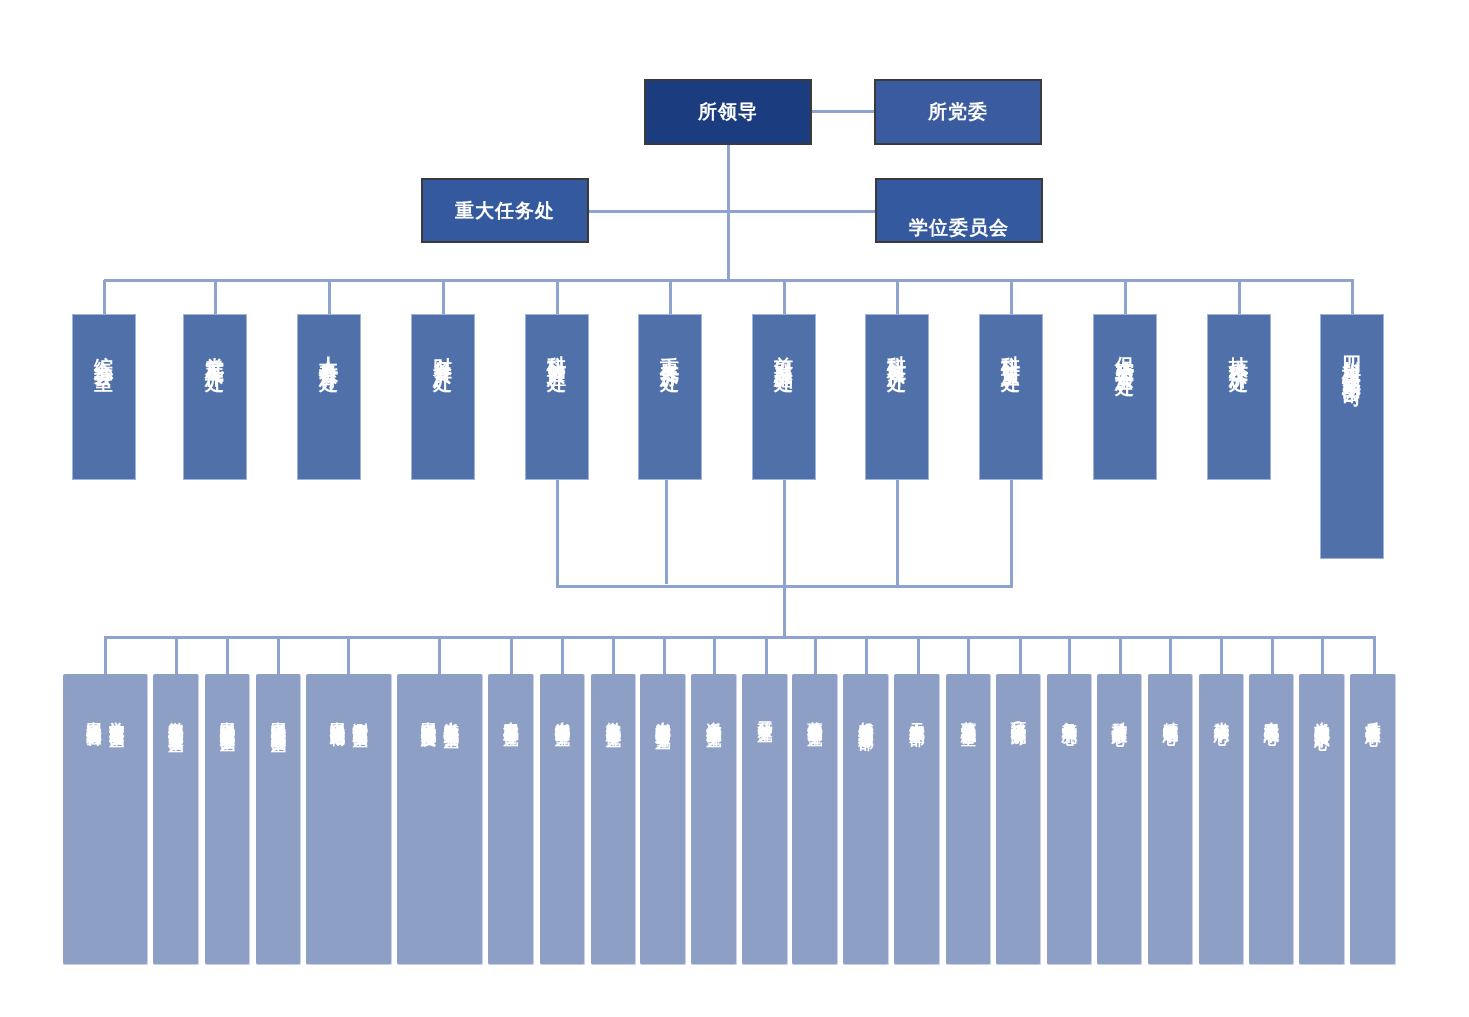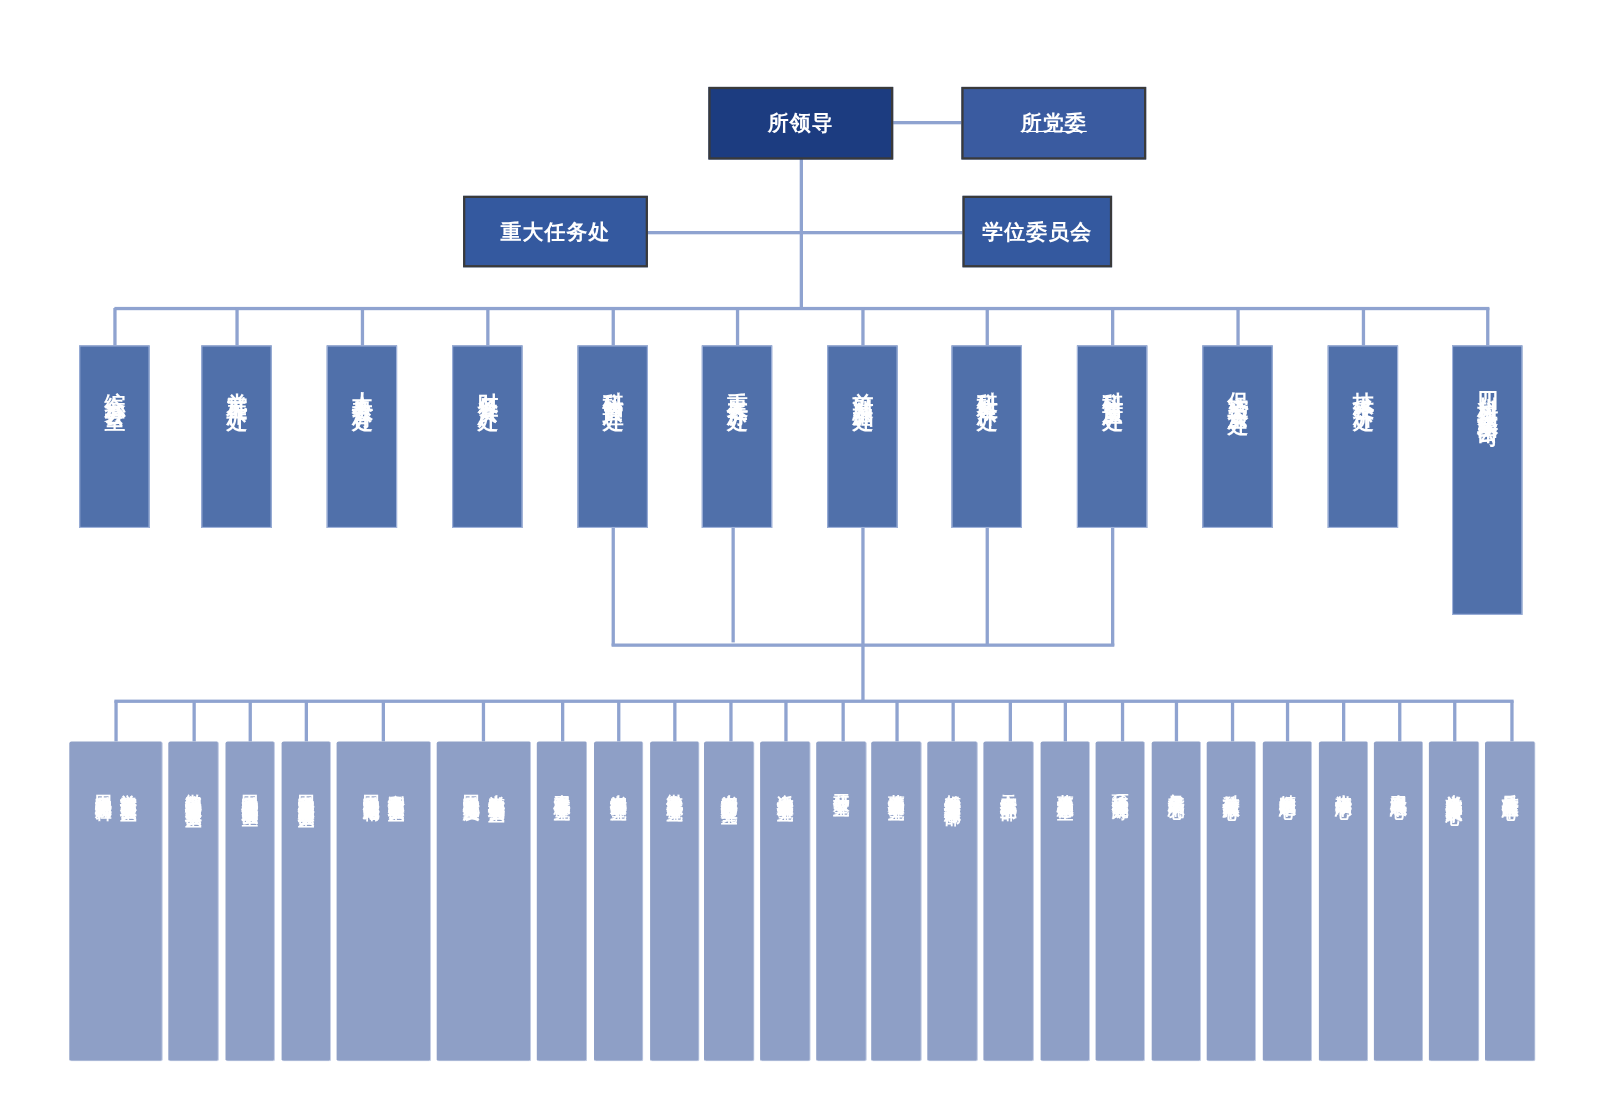--- a/index.html
+++ b/index.html
@@ -3,21 +3,21 @@
 <meta charset="utf-8">
 <style>
   html, body { margin:0; padding:0; background:#ffffff; }
   body { width:1469px; height:1017px; position:relative; overflow:hidden;
          font-family:"DejaVu Sans","Liberation Sans",sans-serif; }
   .line { position:absolute; background:#8fa3d0; }
   .hbox { position:absolute; display:flex; align-items:center; justify-content:center;
           color:#ffffff; font-weight:bold; font-size:19px; letter-spacing:1px;
           border:2px solid #3a3a3a; box-sizing:border-box; }
   .lead { background:#1c3c80; }
-  .party { background:#3a5ba0;text-decoration:underline; }
+  .party { background:#3a5ba0; }
   .committee { background:#34599f; }
   .dept { position:absolute; top:314px; width:64px; height:166px; background:#5070aa;
           color:#fff; font-weight:bold; font-size:19px; box-sizing:border-box;
           border:1px solid #9fb2da; display:flex; justify-content:center; padding-top:26px; }
   .dept .vt { writing-mode:vertical-rl; text-orientation:upright; letter-spacing:4px; line-height:1; }
   .unit { position:absolute; top:674px; height:291px; background:#8e9fc6; color:#fff;
           font-weight:bold; font-size:15px; box-sizing:border-box; border-radius:2px;
           border-right:1px solid #c7d0e6; border-bottom:1px solid #c7d0e6;
           display:flex; justify-content:center; padding-top:36px; }
   .unit .vt { writing-mode:vertical-lr; text-orientation:upright; line-height:1.25; letter-spacing:1px;
@@ -84,21 +84,21 @@
 
 <div class="hbox lead" style="left:644px;top:79px;width:168px;height:66px;">
   <span>所领导</span>
 </div>
 <div class="hbox party" style="left:874px;top:79px;width:168px;height:66px;">
   <span>所党委</span>
 </div>
 <div class="hbox committee" style="left:421px;top:178px;width:168px;height:65px;">
   <span>重大任务处</span>
 </div>
-<div class="hbox committee" style="left:875px;top:178px;width:136px;height:65px;">
+<div class="hbox committee" style="left:875px;top:178px;width:168px;height:65px;align-items:flex-end;">
   <span>学位委员会</span>
 </div>
 
 <div id="dept-row">
     <div class="dept" style="left: 72px;">
       <span class="vt">综合办公室</span>
     </div>
     <div class="dept" style="left: 183px;">
       <span class="vt">党群工作处</span>
     </div>

